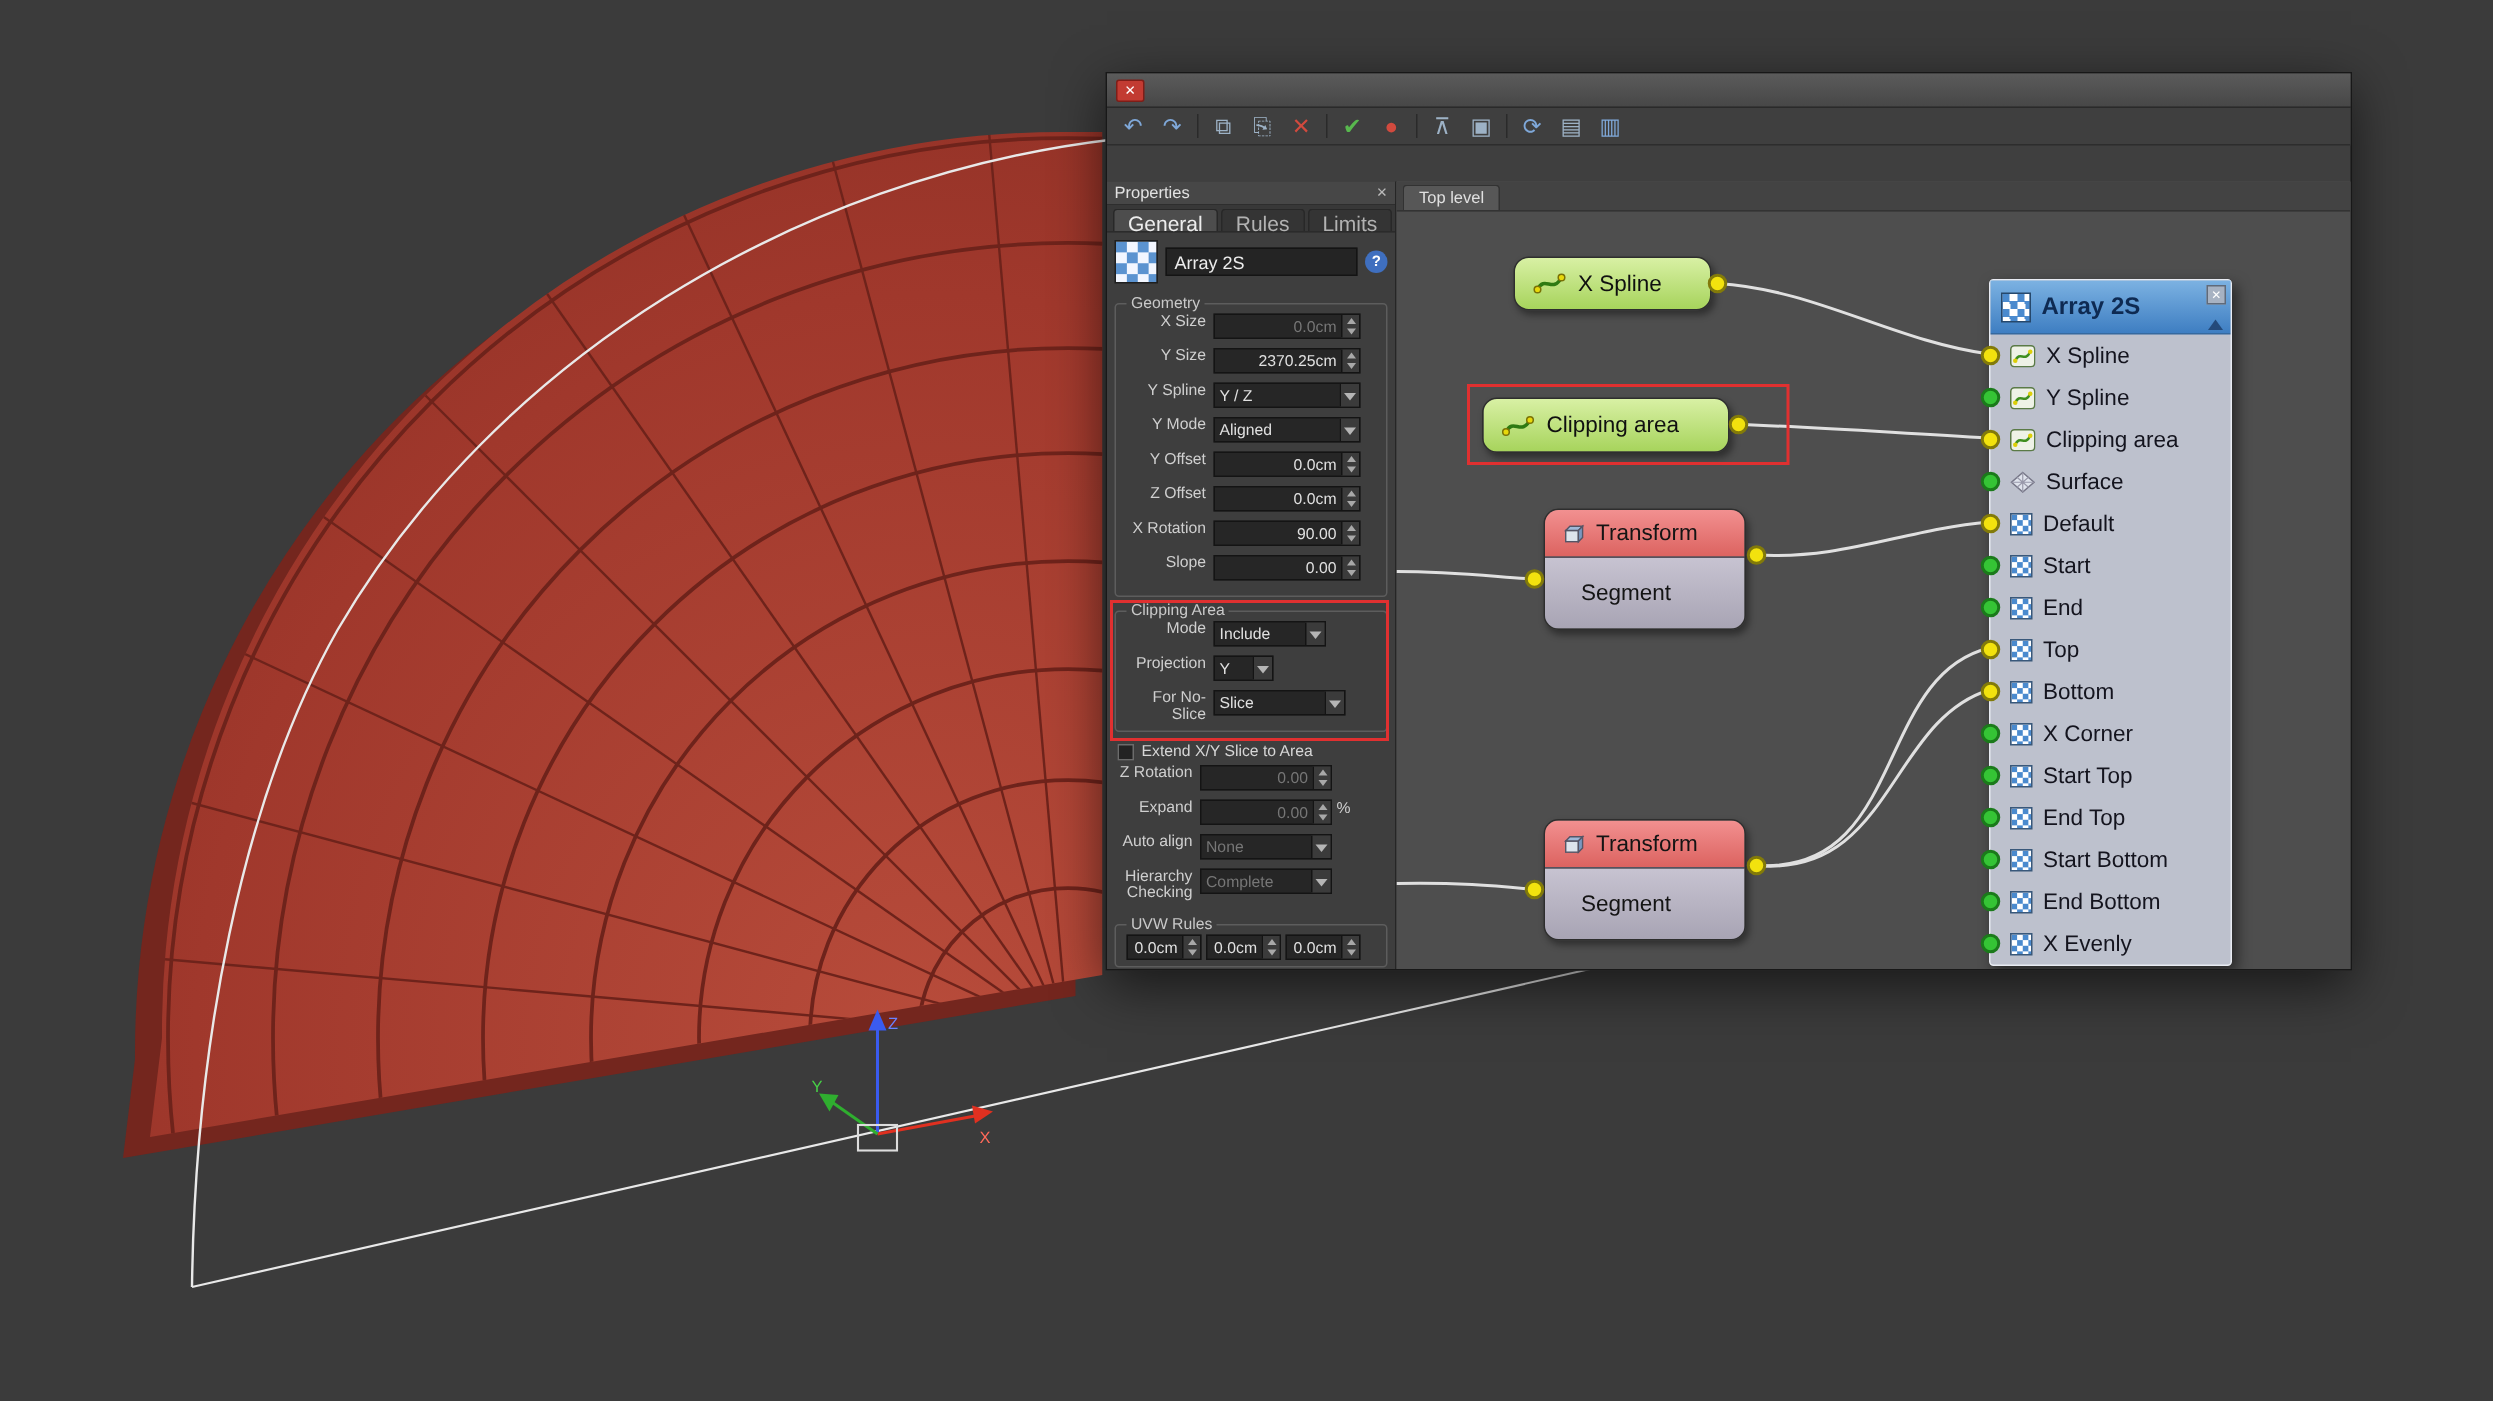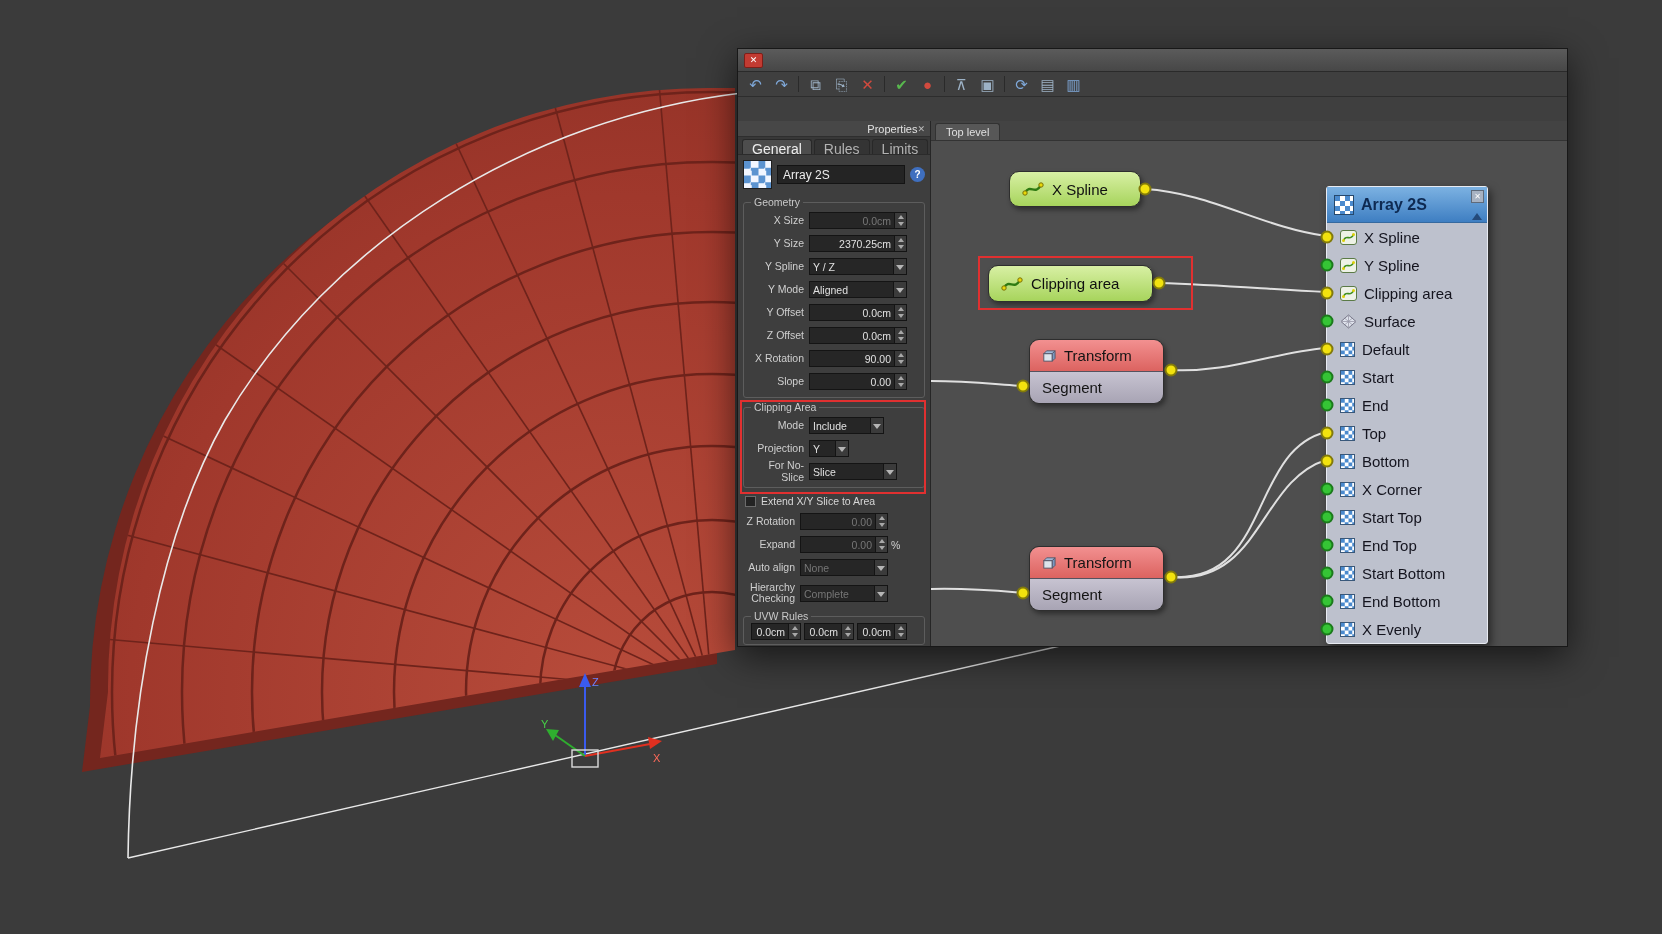--- a/index.html
+++ b/index.html
@@ -23,36 +23,36 @@
     border-bottom:1px solid #2d2d2d;font-size:15px;line-height:1}
   .tb{width:19px;text-align:center;cursor:pointer}
   .tb.blue{color:#7fa8d9}.tb.red{color:#d24a3e}.tb.green{color:#58b84e}.tb.gray{color:#9db2c6}
   .tsep{width:1px;height:16px;background:#2a2a2a}
 
   
   .props{position:absolute;left:0;top:72px;width:193px;bottom:0;background:#3e3e3e;
     border-right:1px solid #262626;overflow:hidden}
   .props-header{height:16px;display:flex;align-items:center;font-size:11px;background:#474747;
     border-bottom:1px solid #2e2e2e;padding:0 5px}
-  .props-header .t{flex:1;text-align:right;color:#e2e2e2}
+  .props-header .t{flex:1;text-align:left;color:#e2e2e2}
   .pclose{color:#bbb;font-size:9px;cursor:pointer}
   .tabs{display:flex;height:18px;padding:2px 0 0 4px;background:#383838;border-bottom:1px solid #2b2b2b;font-size:14px}
   .tab{padding:1px 9px 0;background:#343434;border:1px solid #282828;border-bottom:none;color:#b2b2b2;
     cursor:pointer;margin-right:2px;border-radius:3px 3px 0 0}
   .tab.active{background:#4d4d4d;color:#ededed}
   .name-row{display:flex;align-items:center;gap:5px;padding:5px 5px 4px;height:38px}
   .big-grid{width:29px;height:29px;border:1px solid #1f1f1f;flex:none;
     background:repeating-conic-gradient(#f2f6ff 0 25%,#5b93d0 0 50%) 0 0/14.5px 14.5px}
   .name-field{flex:1;height:19px;background:#242424;border:1px solid #141414;color:#ececec;
     font-size:12px;padding:2px 5px;cursor:text}
   .help{width:15px;height:15px;border-radius:50%;background:#3f6fbf;color:#fff;font-size:10px;
     font-weight:bold;display:flex;align-items:center;justify-content:center;cursor:pointer;flex:none}
   .groupbox{border:1px solid #5d5d5d;border-radius:3px;margin:9px 5px 0;padding:6px 3px 4px;position:relative}
   .gb-label{position:absolute;top:-7px;left:7px;background:#3e3e3e;padding:0 3px;font-size:10.5px;color:#c9c9c9}
-  .prow{display:flex;align-items:center;height:23px}
+  .prow{display:flex;align-items:flex-start;height:23px}
   .plabel{width:62px;text-align:right;padding-right:5px;font-size:10.5px;color:#cfcfcf;line-height:1.05;flex:none}
   .ctl{display:flex;height:17px;background:#262626;border:1px solid #141414}
   .ctl .val{flex:1;font-size:10.5px;color:#e0e0e0;padding:2px 3px;text-align:right;white-space:nowrap;overflow:hidden}
   .select .val{text-align:left}
   .spins{width:12px;display:flex;flex-direction:column;border-left:1px solid #141414;background:#3b3b3b;cursor:pointer}
   .spins i{flex:1;display:flex;align-items:center;justify-content:center}
   .spins i::before{content:"";border:3px solid transparent;display:block}
   .spins .up::before{border-bottom:4px solid #a8a8a8;margin-top:-3px}
   .spins .dn::before{border-top:4px solid #a8a8a8;margin-bottom:-3px}
   .darr{width:13px;display:flex;align-items:flex-start;justify-content:center;background:#3b3b3b;
@@ -74,22 +74,22 @@
   .gtab{font-size:11px;color:#e0e0e0;background:#575757;border:1px solid #323232;border-bottom:none;
     padding:2px 10px 0;border-radius:3px 3px 0 0;margin-top:2px;cursor:pointer}
   .wires{position:absolute;left:0;top:0;pointer-events:none;z-index:5}
   .gnode{position:absolute;display:flex;align-items:center;gap:8px;padding:0 12px;border:1px solid #2e2e2e;
     border-radius:10px;background:linear-gradient(#d8f0a4,#a7d45c);box-shadow:2px 3px 5px rgba(0,0,0,.4);
     color:#101010;font-size:15px;cursor:grab;z-index:10}
   .tnode{position:absolute;width:135px;border:1px solid #2e2e2e;border-radius:10px;overflow:hidden;
     box-shadow:2px 3px 5px rgba(0,0,0,.4);cursor:grab;z-index:10}
   .thead{height:31px;background:linear-gradient(#f29090,#dc6360);display:flex;align-items:center;gap:7px;
     padding:0 10px;color:#141414;font-size:15px}
-  .tsub{height:32px;background:linear-gradient(#c7c3d1,#a8a4b4);display:flex;align-items:center;
-    padding:0 12px;color:#141414;font-size:15px;border-top:1px solid #56525e}
+  .tsub{height:48px;background:linear-gradient(#c7c3d1,#a8a4b4);display:flex;align-items:center;
+    padding:0 24px;color:#141414;font-size:15px;border-top:1px solid #56525e}
   .gdot{position:absolute;width:13px;height:13px;border-radius:50%;transform:translate(-50%,-50%);
     z-index:30;cursor:crosshair}
   .gdot.yellow,.rdot[data-dot="yellow"]{background:#f2e20e;border:2px solid #827a0a}
   .gdot.green,.rdot[data-dot="green"]{background:#35c435;border:2px solid #1b7a1b}
   .array-node{position:absolute;left:395px;top:65px;width:162px;background:#bdc1cd;border:1px solid #e8ebf2;
     border-radius:3px;box-shadow:3px 4px 9px rgba(0,0,0,.5);z-index:10}
   .ahead{height:36px;background:linear-gradient(#7cb2e2,#3e7ec2);display:flex;align-items:center;gap:7px;
     padding:0 7px;position:relative;border-bottom:1px solid #35699f}
   .atitle{color:#0e2a52;font-weight:bold;font-size:16px;flex:1}
   .aclose{position:absolute;right:3px;top:3px;width:13px;height:13px;background:#a7b2c2;color:#fff;font-size:8px;

